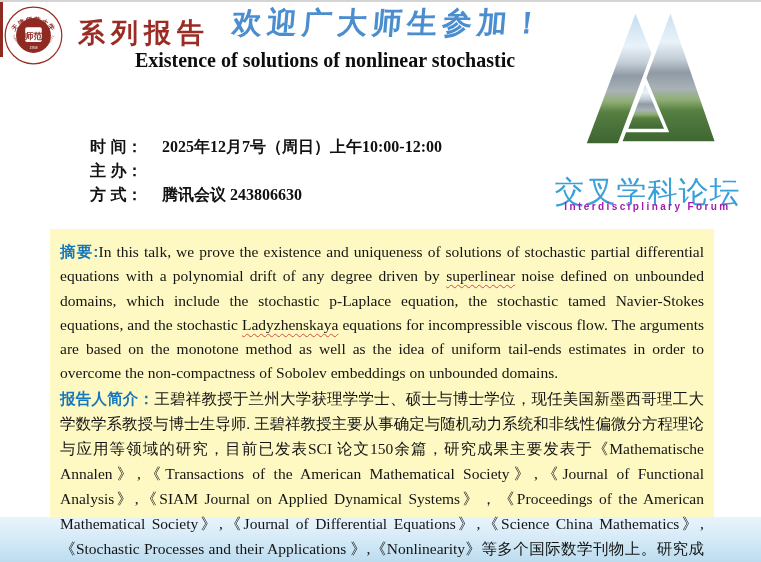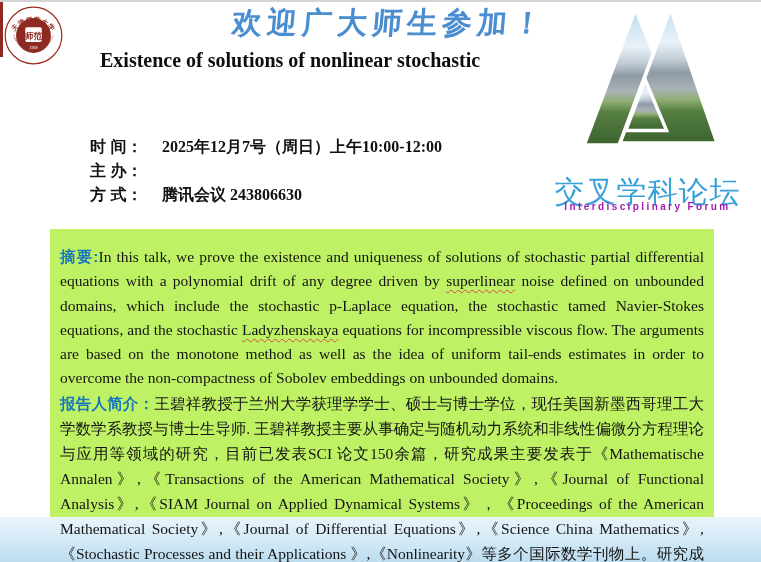--- a/index.html
+++ b/index.html
@@ -5,33 +5,33 @@
   html,body{margin:0;padding:0;}
   .page{position:relative;width:761px;height:562px;background:#ffffff;overflow:hidden;
         font-family:"Liberation Sans",sans-serif;}
   .topline{position:absolute;left:0;top:0;width:761px;height:2px;background:#d4d4d4;}
   .left-accent{position:absolute;left:0;top:2px;width:3px;height:55px;background:#8e2a22;}
 
   .seal{position:absolute;left:3px;top:5px;width:61px;height:61px;}
   .series-title{position:absolute;left:78px;top:15px;font-size:27px;font-weight:bold;
         color:#9b2c24;letter-spacing:6px;}
 
-  .main-title{position:absolute;left:100px;top:48px;width:450px;
+  .main-title{position:absolute;left:100px;top:48px;width:450px;text-align:center;
         font-family:"Liberation Serif",serif;font-weight:bold;font-size:20px;
         line-height:24px;color:#0d0d0d;}
 
   .info-block{position:absolute;left:90px;top:111px;}
   .info-row{display:flex;height:24px;line-height:24px;font-size:16px;font-weight:bold;color:#111;}
   .info-label{width:72px;flex:0 0 72px;}
   .info-value{font-family:"Liberation Serif",serif;}
   .u{border-bottom:1.5px solid #111;}
   .sq{text-decoration:underline wavy #d24a43;text-decoration-thickness:1px;text-underline-offset:3px;}
 
   .content-panel{position:absolute;left:50px;top:229px;width:664px;height:288px;
-        background:#bef264;box-sizing:border-box;padding:16px 10px 0 10px;z-index:3;}
+        background:#fef9c3;box-sizing:border-box;padding:11px 10px 0 10px;z-index:3;}
   .content-panel p{margin:0;text-align:justify;color:#141414;
         font-family:"Liberation Serif",serif;font-size:15.5px;}
   .abstract-p{line-height:24.3px;}
   .bio-p{line-height:25px;}
   .sec-label{font-family:"Liberation Sans",sans-serif;font-weight:bold;color:#1777bd;}
 
   .forum{position:absolute;left:540px;top:0;width:215px;z-index:2;}
   .tri-logo{position:absolute;left:44px;top:4px;width:138px;height:146px;}
   .forum-cn{position:absolute;left:0;top:164px;width:215px;text-align:center;
         font-size:30px;color:#3aa1d8;letter-spacing:1px;margin-top:8px;}
@@ -72,20 +72,21 @@
     </text>
     <text font-size="3.6" fill="#9b2c24" letter-spacing="0.4">
       <textPath href="#arcBot" startOffset="50%" text-anchor="middle">TIANJIN NORMAL UNIVERSITY</textPath>
     </text>
     <circle cx="35" cy="35" r="20" fill="#8e2a22"></circle>
     <rect x="25.5" y="25.5" width="19" height="17" rx="2" fill="#ffffff"></rect>
     <text x="35" y="38.5" text-anchor="middle" font-size="10" font-weight="bold" fill="#8e2a22">师范</text>
     <text x="35" y="50" text-anchor="middle" font-size="4.2" fill="#ffffff">1958</text>
   </svg>
 
+  <div class="series-title">系列报告</div>
 
   <div class="main-title">
     <div>Existence of solutions of nonlinear stochastic</div>
   </div>
 
   <div class="info-block">
     <div class="info-row">
     </div>
     <div class="info-row">
       <span class="info-label">时 间：</span>

